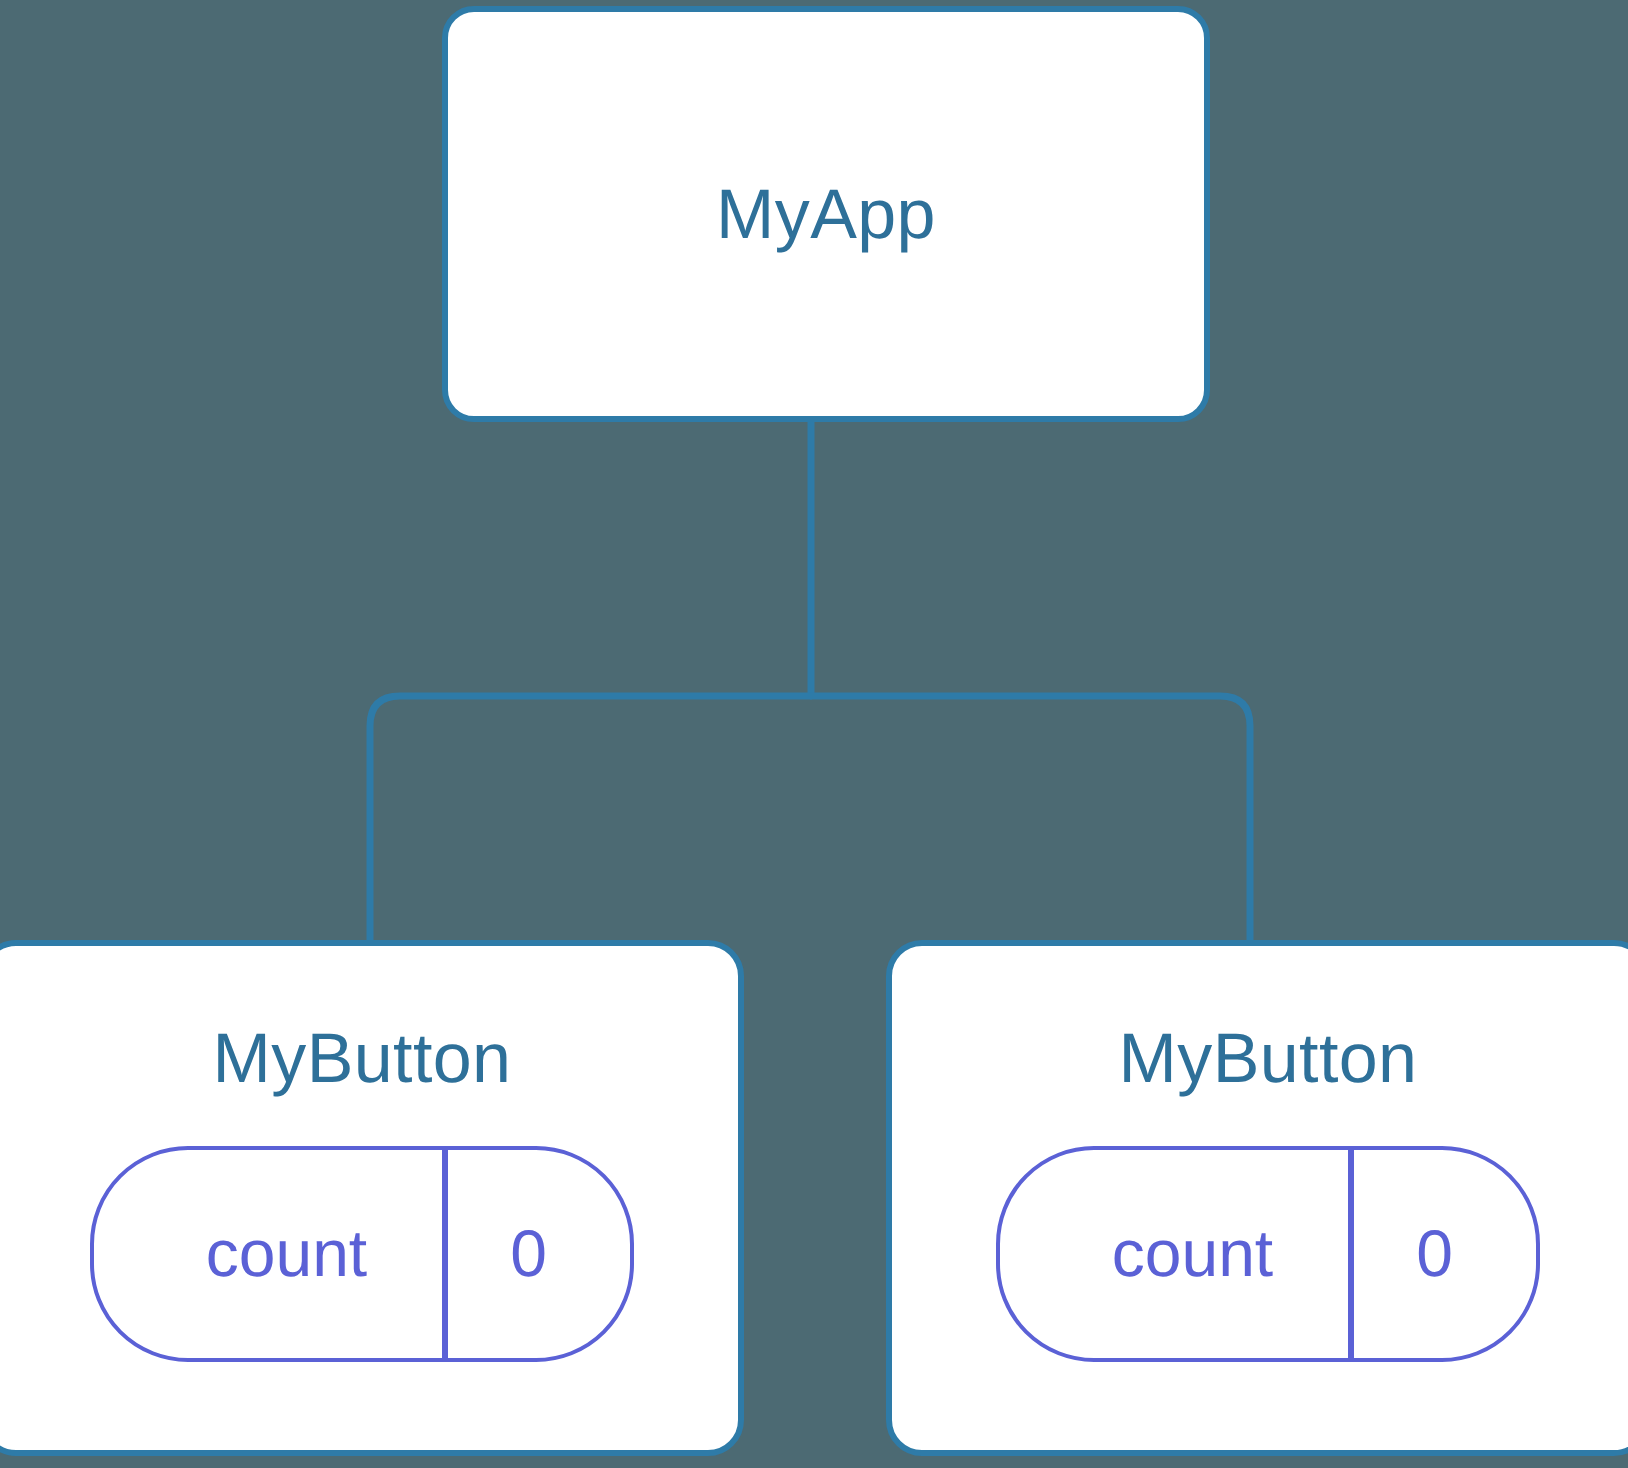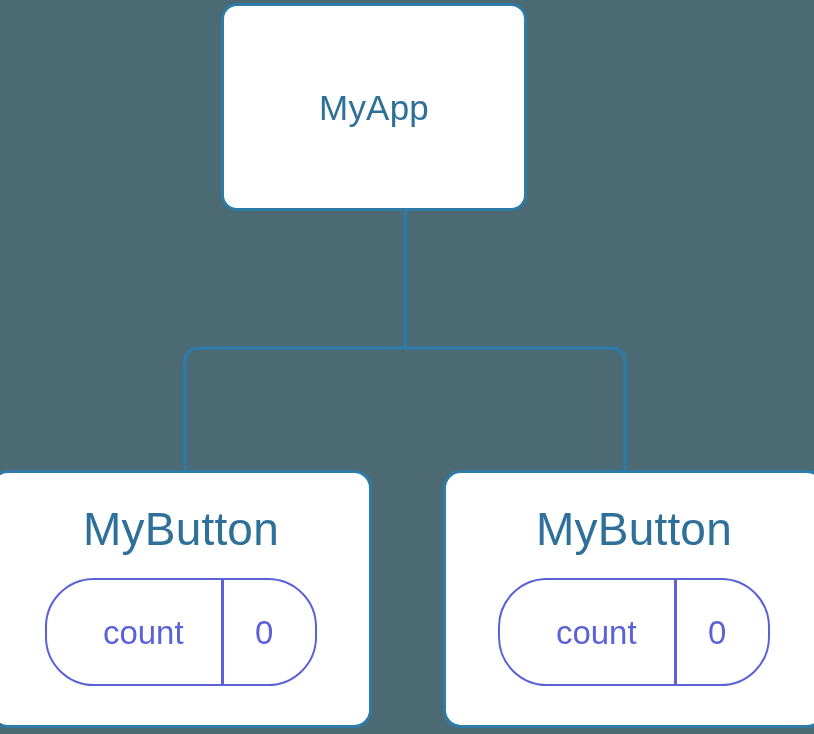--- a/index.html
+++ b/index.html
@@ -44,21 +44,21 @@
     border-radius: 14px;
     display: flex;
     flex-direction: column;
     align-items: center;
     justify-content: center;
   }
 
   .node-root {
     left: 221px;
     top: 3px;
-    width: 306px;
+    width: 384px;
     height: 208px;
     border-radius: 16px;
   }
 
   .node-child-left {
     left: -10px;
     top: 470px;
     width: 382px;
     height: 258px;
     border-radius: 18px;
@@ -77,21 +77,21 @@
     font-size: 35px;
     font-weight: 400;
     letter-spacing: 0.2px;
     line-height: 1;
     text-align: center;
     white-space: nowrap;
   }
 
   .node-child-left .node-title,
   .node-child-right .node-title {
-    font-size: 46px;
+    font-size: 35px;
     margin-top: -6px;
   }
 
   
   .state-pill {
     margin-top: 26px;
     height: 108px;
     display: flex;
     align-items: stretch;
     border: 2.5px solid #5b61d6;

